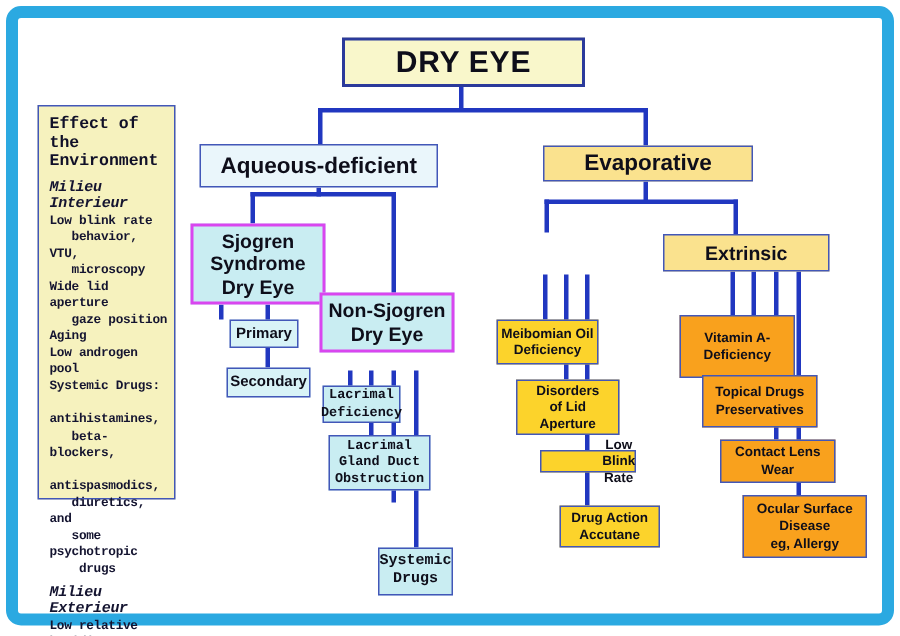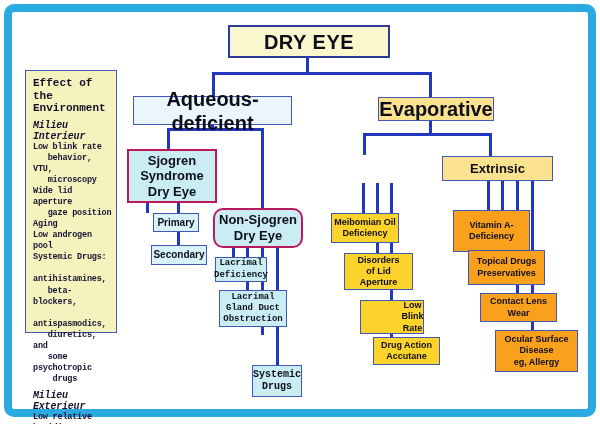--- a/index.html
+++ b/index.html
@@ -15,27 +15,27 @@
          border:8px solid var(--frame);border-radius:10px;z-index:0;}
   .vline,.hline{position:absolute;background:var(--line);z-index:1;}
   .vline{width:3px;}
   .hline{height:3px;}
   .node{position:absolute;z-index:2;display:flex;align-items:center;justify-content:center;
         text-align:center;box-sizing:border-box;border:1px solid var(--border);
         color:var(--ink);font-weight:bold;white-space:pre-line;line-height:1.2;}
   .cream{background:var(--cream);border:2px solid var(--navy-border);}
   .paleblue{background:var(--paleblue);border:1px solid var(--border);}
   .tan{background:var(--tan);}
-  .cyan{background:var(--cyan);border:2px solid #be185d;}
+  .cyan{background:var(--cyan);border:2px solid #d946ef;}
   .cyan-thin{background:var(--cyan);font-family:Liberation Mono, monospace;}
   .cyanlight{background:var(--cyanlight);}
   .gold{background:var(--gold);}
   .orange{background:var(--orange);}
   .f20{font-size:20px;letter-spacing:.5px;}
-  .f15{font-size:20px;}
+  .f15{font-size:15px;}
   .f13{font-size:13px;}
   .f10{font-size:10px;}
   .f9{font-size:9px;line-height:1.25;}
   .panel{position:absolute;z-index:2;box-sizing:border-box;background:var(--sidebar);
          border:1px solid var(--border);color:#141430;padding:6px 4px 4px 7px;}
   .panel .hd{font-size:11px;font-weight:bold;line-height:1.15;white-space:pre-line;color:#101028;}
   .panel .sub{font-size:10px;font-weight:bold;font-style:italic;margin-top:5px;letter-spacing:-0.2px;}
   .panel .bd{font-size:8.5px;font-weight:bold;letter-spacing:-0.2px;line-height:1.3;white-space:pre-wrap;}
 </style>
 </head>
@@ -98,46 +98,46 @@
     <div class="sub">Milieu Exterieur</div>
     <div class="bd">Low relative humidity
 High wind velocity
 Occupational
    environment</div>
   </div>
 
   <div class="node cream f20" style="left:228px;top:25px;width:162px;height:33px;">DRY EYE</div>
 
   <div class="node paleblue f15" style="left:133px;top:96px;width:159px;height:29px;">Aqueous-deficient</div>
-  <div class="node tan f15" style="left:378px;top:97px;width:116px;height:24px;">Evaporative</div>
+  <div class="node tan f15" style="left:362px;top:97px;width:140px;height:24px;">Evaporative</div>
 
   <div class="node cyan f13" style="left:127px;top:149px;width:90px;height:54px;">Sjogren
 Syndrome
 Dry Eye</div>
   <div class="node cyanlight f10" style="left:125px;top:213px;width:46px;height:19px;margin-left:28px;">Primary</div>
   <div class="node cyanlight f10" style="left:151px;top:245px;width:56px;height:20px;">Secondary</div>
 
-  <div class="node cyan f13" style="left:213px;top:208px;width:90px;height:40px;border-radius:10px;">Non-Sjogren
+  <div class="node cyan f13" style="left:213px;top:195px;width:90px;height:40px;">Non-Sjogren
 Dry Eye</div>
   <div class="node cyan-thin f9" style="left:215px;top:257px;width:52px;height:25px;">Lacrimal
 Deficiency</div>
   <div class="node cyan-thin f9" style="left:219px;top:290px;width:68px;height:37px;">Lacrimal
 Gland Duct
 Obstruction</div>
   <div class="node cyan-thin f10" style="left:252px;top:365px;width:50px;height:32px;">Systemic
 Drugs</div>
 
   <div class="node tan f13" style="left:442px;top:156px;width:111px;height:25px;">Extrinsic</div>
 
   <div class="node gold f9" style="left:331px;top:213px;width:68px;height:30px;">Meibomian Oil
 Deficiency</div>
   <div class="node gold f9" style="left:344px;top:253px;width:69px;height:37px;">Disorders
 of Lid
 Aperture</div>
-  <div class="node gold f9" style="left:360px;top:300px;width:64px;height:34px;padding-left:41px;">Low Blink
+  <div class="node gold f9" style="left:360px;top:300px;width:64px;height:15px;padding-left:41px;">Low Blink
 Rate</div>
   <div class="node gold f9" style="left:373px;top:337px;width:67px;height:28px;">Drug Action
 Accutane</div>
 
   <div class="node orange f9" style="left:453px;top:210px;width:77px;height:42px;">Vitamin A-
 Deficiency</div>
   <div class="node orange f9" style="left:468px;top:250px;width:77px;height:35px;">Topical Drugs
 Preservatives</div>
   <div class="node orange f9" style="left:480px;top:293px;width:77px;height:29px;">Contact Lens
 Wear</div>

